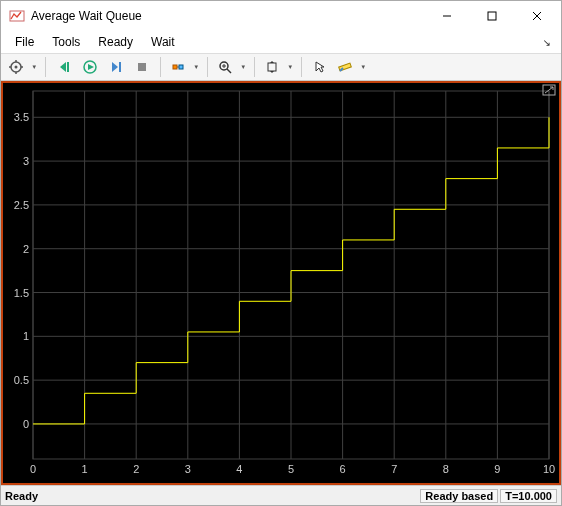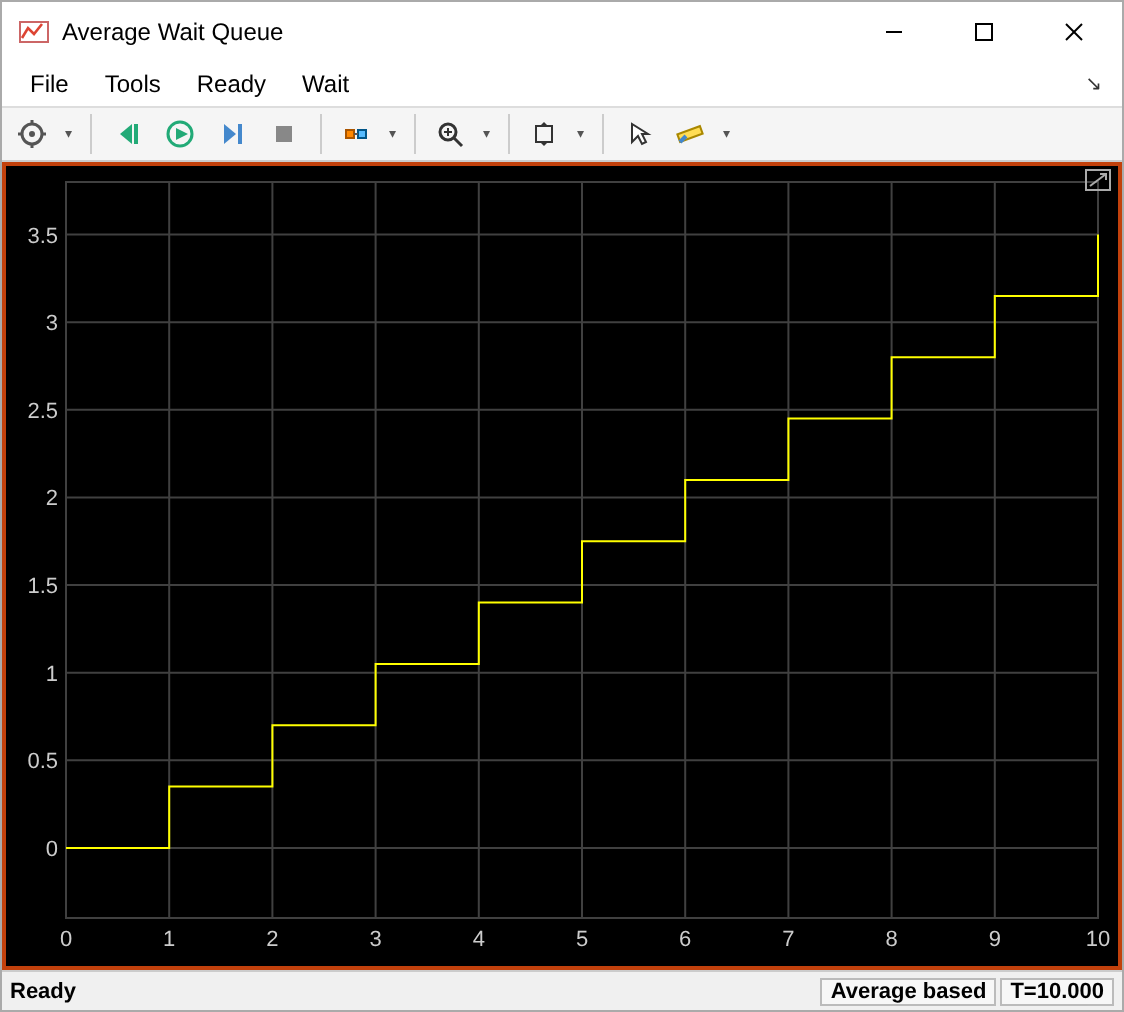--- a/index.html
+++ b/index.html
@@ -192,17 +192,17 @@
         <rect x="30" y="8" width="516" height="368" class="plot-border"></rect>
         <path d="M 30 340.95238095238096 L 81.6 340.95238095238096 L 81.6 310.2857142857143 L 133.2 310.2857142857143 L 133.2 279.6190476190476 L 184.79999999999998 279.6190476190476 L 184.79999999999998 248.95238095238093 L 236.4 248.95238095238093 L 236.4 218.2857142857143 L 288 218.2857142857143 L 288 187.61904761904765 L 339.59999999999997 187.61904761904765 L 339.59999999999997 156.95238095238096 L 391.2 156.95238095238096 L 391.2 126.28571428571428 L 442.8 126.28571428571428 L 442.8 95.61904761904765 L 494.40000000000003 95.61904761904765 L 494.40000000000003 64.95238095238102 L 546 64.95238095238102 L 546 34.285714285714334" class="plot-line"></path>
         <rect x="540" y="2" width="12" height="10" fill="none" stroke="#aaa" stroke-width="1"></rect>
         <path d="M542 10 L550 4" stroke="#aaa" stroke-width="1"></path>
         <path d="M547 4 L550 4 L550 7" stroke="#aaa" stroke-width="1" fill="none"></path>
       </svg>
   </div>
 
   <div class="statusbar">
     <span class="status-text">Ready</span>
-    <span class="status-right">Average based</span>
+    <span class="status-right">Ready based</span>
     <span class="status-right">T=10.000</span>
   </div>
 
 </div>
 
 </body></html>

